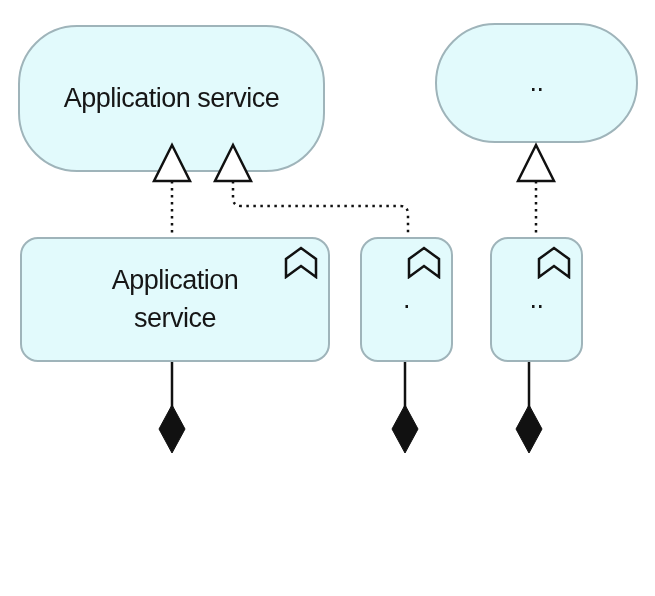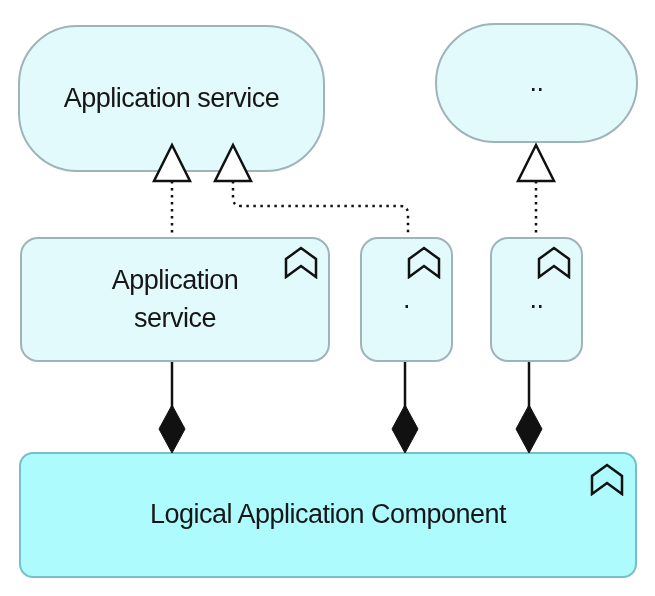--- a/index.html
+++ b/index.html
@@ -114,26 +114,20 @@
     </svg>
   </div>
 
   <div class="node box funcB">
     <span class="label">..</span>
     <svg class="chevron" viewBox="0 0 34 33">
       <path d="M2,31 L2,13 L17,2 L32,13 L32,31 L17,20 Z"></path>
     </svg>
   </div>
 
-  <div class="node component">
-    <span class="label">Logical Application Component</span>
-    <svg class="chevron" viewBox="0 0 34 33">
-      <path d="M2,31 L2,13 L17,2 L32,13 L32,31 L17,20 Z"></path>
-    </svg>
-  </div>
 
   <svg class="connectors" viewBox="0 0 655 596">
 
     <g>
       <line class="realization-line" x1="172" y1="181" x2="172" y2="236"></line>
       <polygon class="triangle" points="172,145 154,181 190,181"></polygon>
     </g>
 
     <g>
       <path class="realization-line" d="M233,181 L233,198 Q233,206 241,206 L400,206 Q408,206 408,214 L408,236"></path>

